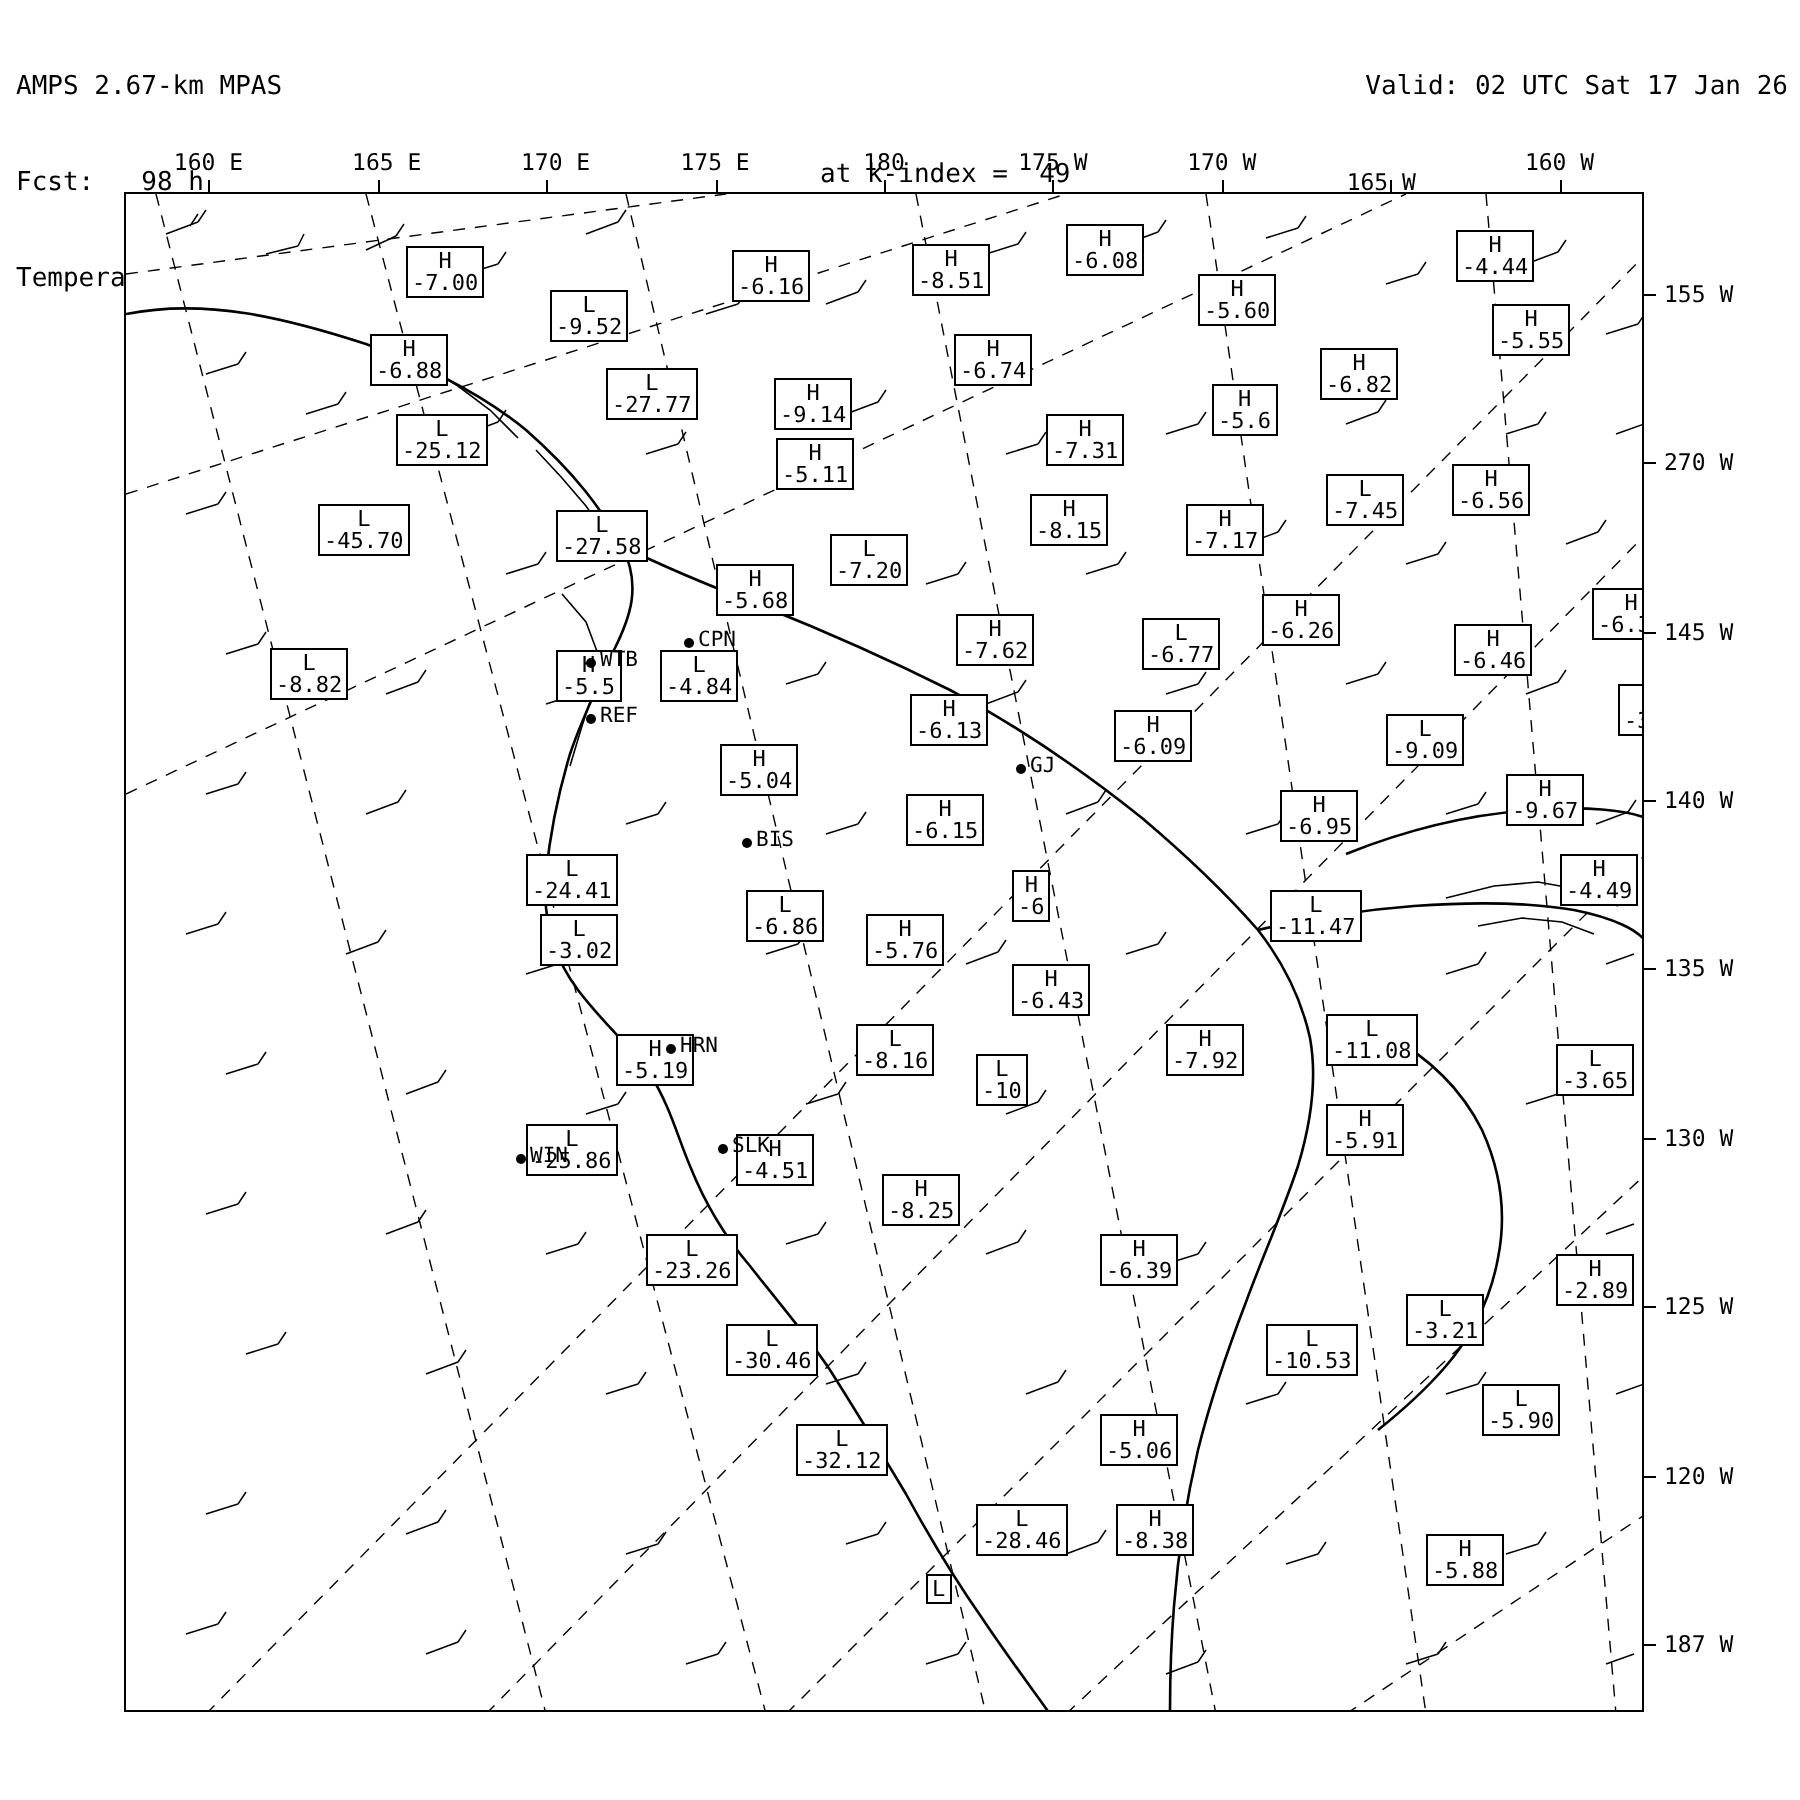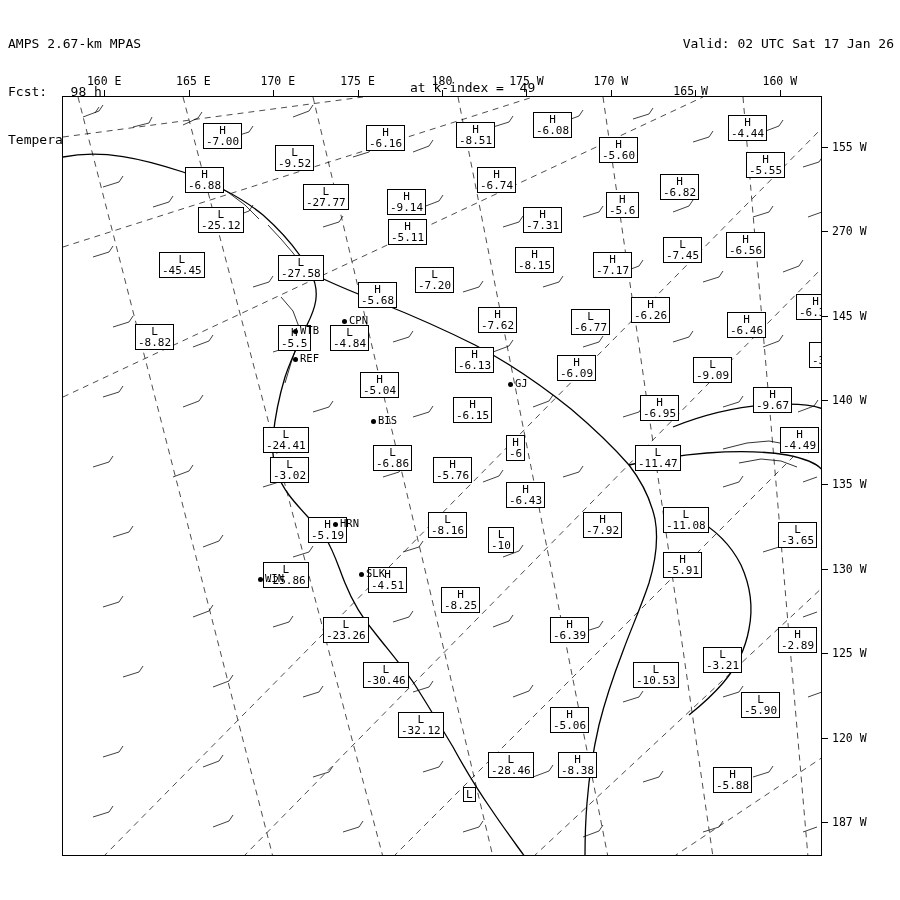--- a/index.html
+++ b/index.html
@@ -192,21 +192,21 @@
         <div class="lbl" style="left: 240px; top: 87px;"><span class="hl">L</span><span class="val">-27.77</span></div>
         <div class="lbl" style="left: 324px; top: 92px;"><span class="hl">H</span><span class="val">-9.14</span></div>
         <div class="lbl" style="left: 543px; top: 95px;"><span class="hl">H</span><span class="val">-5.6</span></div>
         <div class="lbl" style="left: 135px; top: 110px;"><span class="hl">L</span><span class="val">-25.12</span></div>
         <div class="lbl" style="left: 460px; top: 110px;"><span class="hl">H</span><span class="val">-7.31</span></div>
         <div class="lbl" style="left: 325px; top: 122px;"><span class="hl">H</span><span class="val">-5.11</span></div>
         <div class="lbl" style="left: 600px; top: 140px;"><span class="hl">L</span><span class="val">-7.45</span></div>
         <div class="lbl" style="left: 663px; top: 135px;"><span class="hl">H</span><span class="val">-6.56</span></div>
         <div class="lbl" style="left: 452px; top: 150px;"><span class="hl">H</span><span class="val">-8.15</span></div>
         <div class="lbl" style="left: 530px; top: 155px;"><span class="hl">H</span><span class="val">-7.17</span></div>
-        <div class="lbl" style="left: 96px; top: 155px;"><span class="hl">L</span><span class="val">-45.45</span></div>
+        <div class="lbl" style="left: 96px; top: 155px;"><span class="hl">L</span><span class="val">-45.70</span></div>
         <div class="lbl" style="left: 215px; top: 158px;"><span class="hl">L</span><span class="val">-27.58</span></div>
         <div class="lbl" style="left: 352px; top: 170px;"><span class="hl">L</span><span class="val">-7.20</span></div>
         <div class="lbl" style="left: 295px; top: 185px;"><span class="hl">H</span><span class="val">-5.68</span></div>
         <div class="lbl" style="left: 568px; top: 200px;"><span class="hl">H</span><span class="val">-6.26</span></div>
         <div class="lbl" style="left: 733px; top: 197px;"><span class="hl">H</span><span class="val">-6.32</span></div>
         <div class="lbl" style="left: 415px; top: 210px;"><span class="hl">H</span><span class="val">-7.62</span></div>
         <div class="lbl" style="left: 508px; top: 212px;"><span class="hl">L</span><span class="val">-6.77</span></div>
         <div class="lbl" style="left: 664px; top: 215px;"><span class="hl">H</span><span class="val">-6.46</span></div>
         <div class="lbl" style="left: 72px; top: 227px;"><span class="hl">L</span><span class="val">-8.82</span></div>
         <div class="lbl" style="left: 215px; top: 228px;"><span class="hl">H</span><span class="val">-5.5</span></div>

